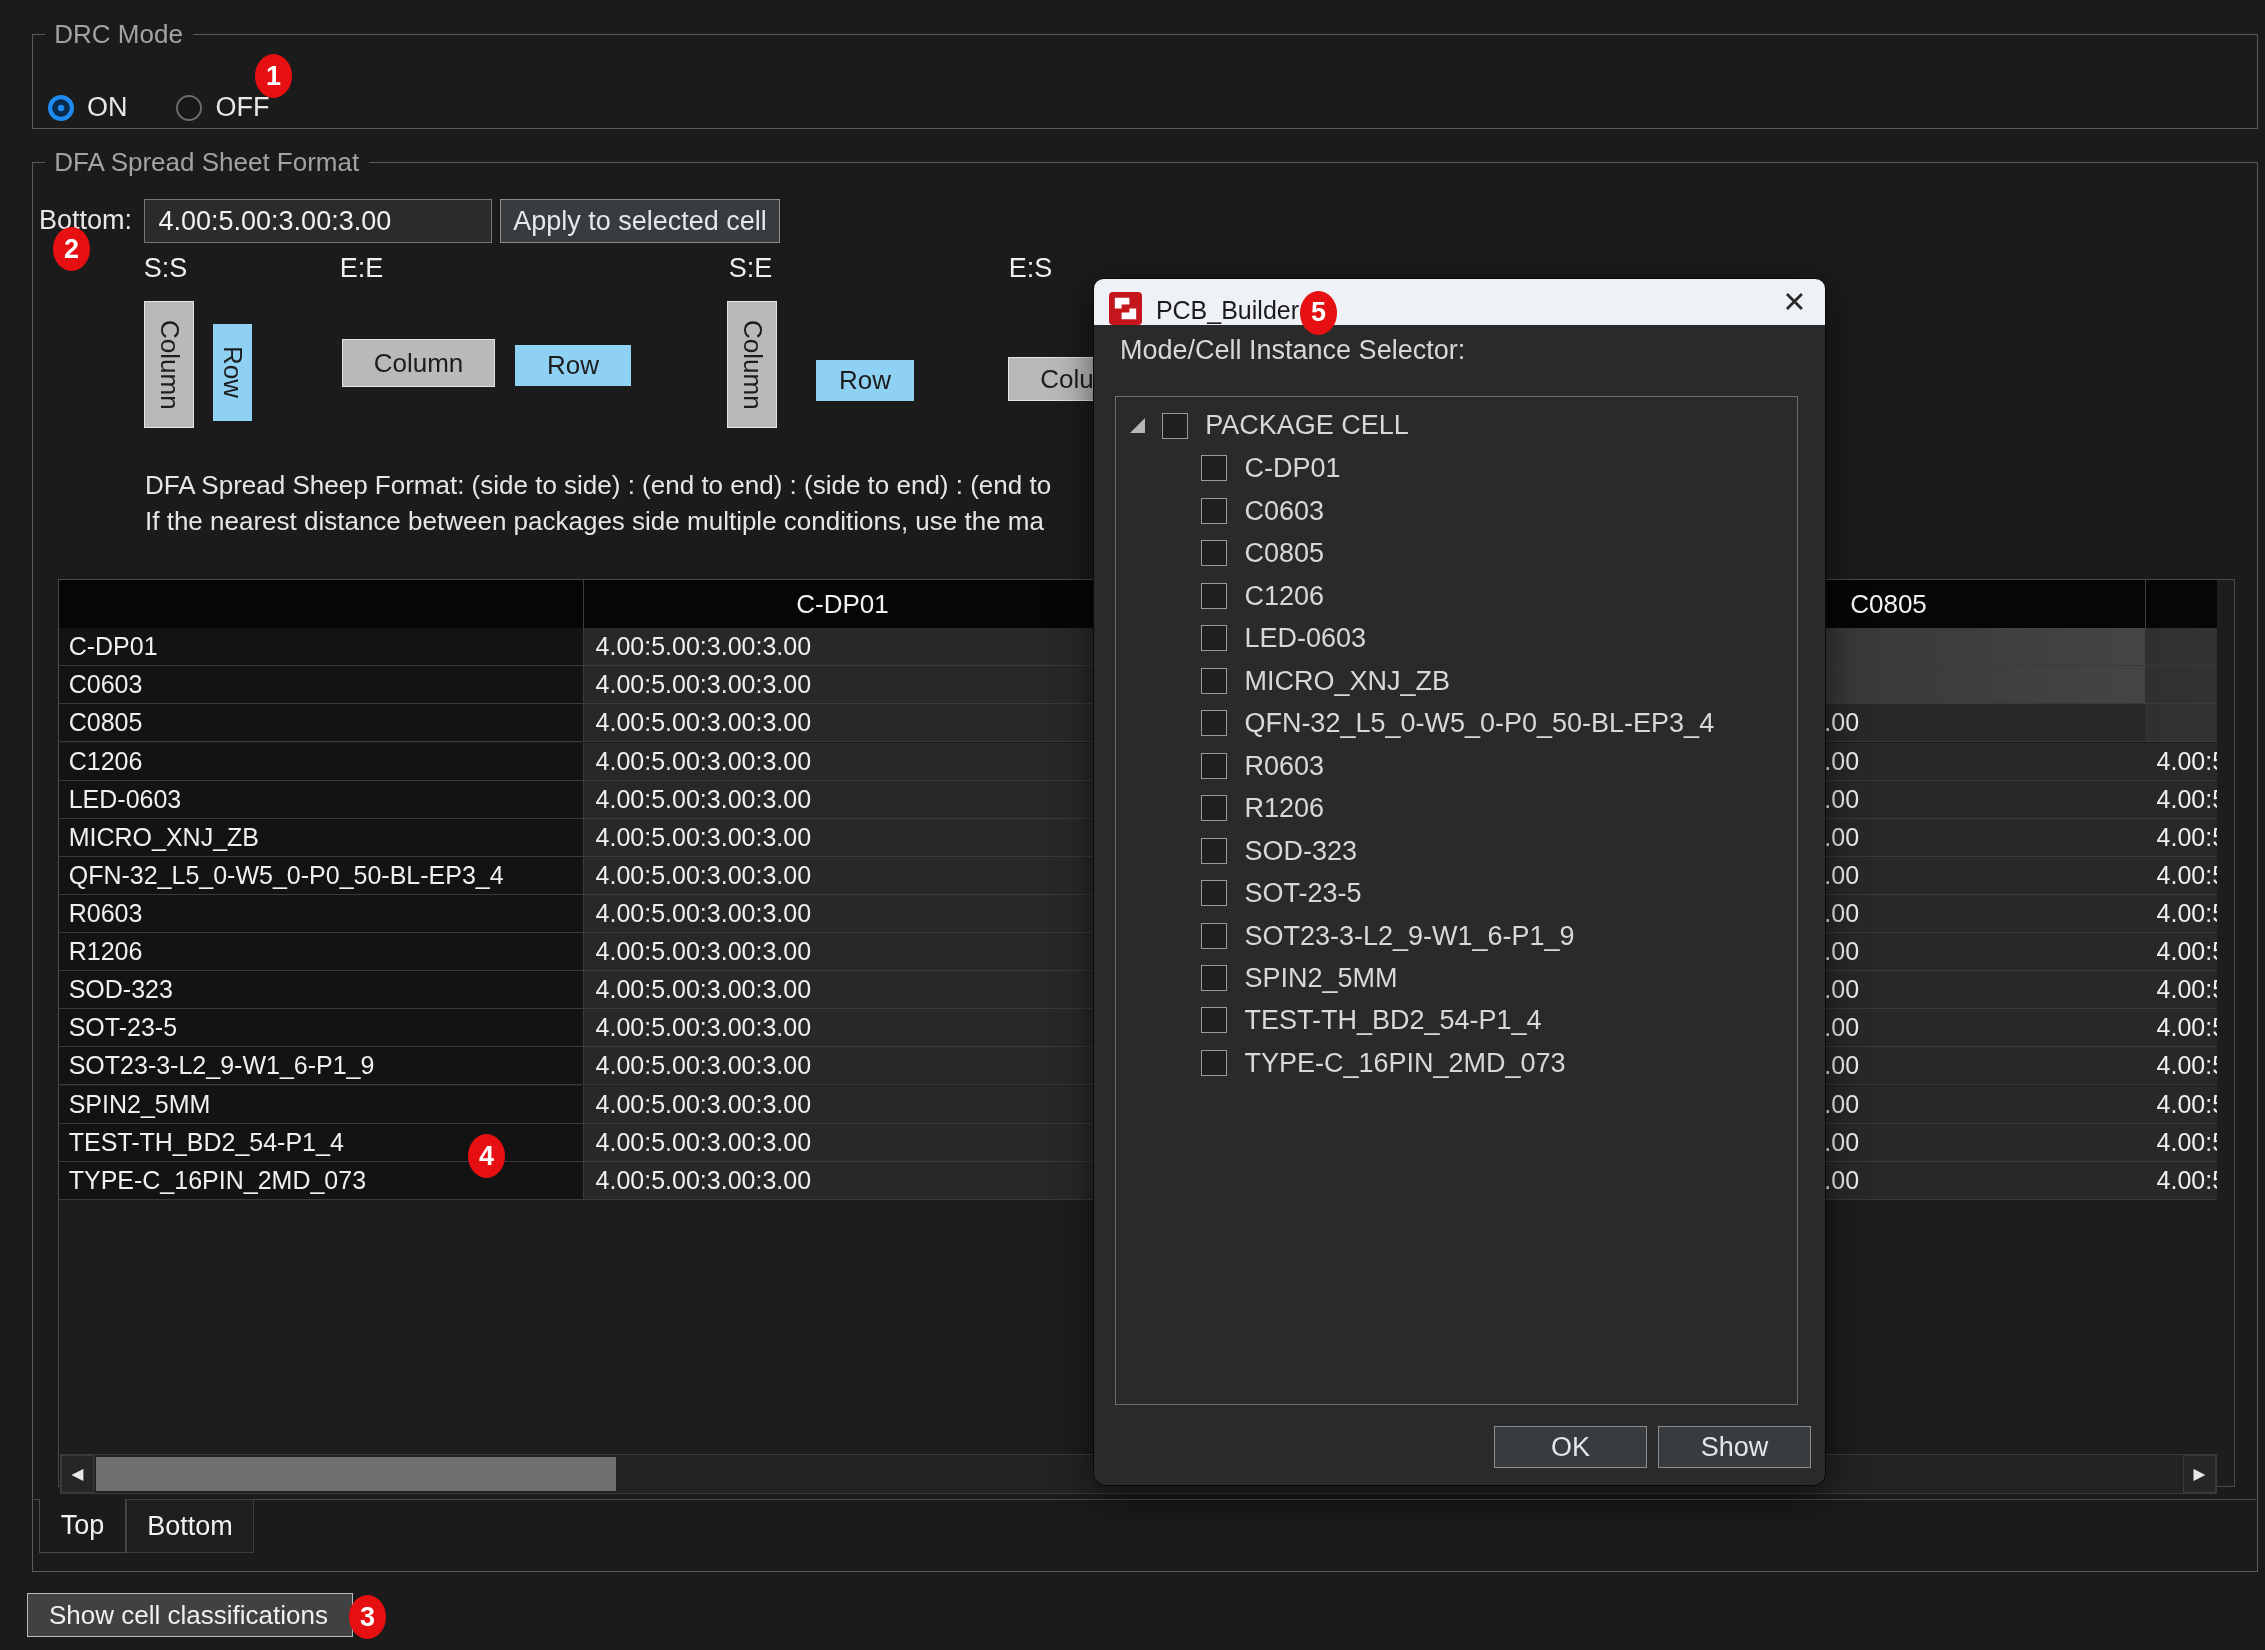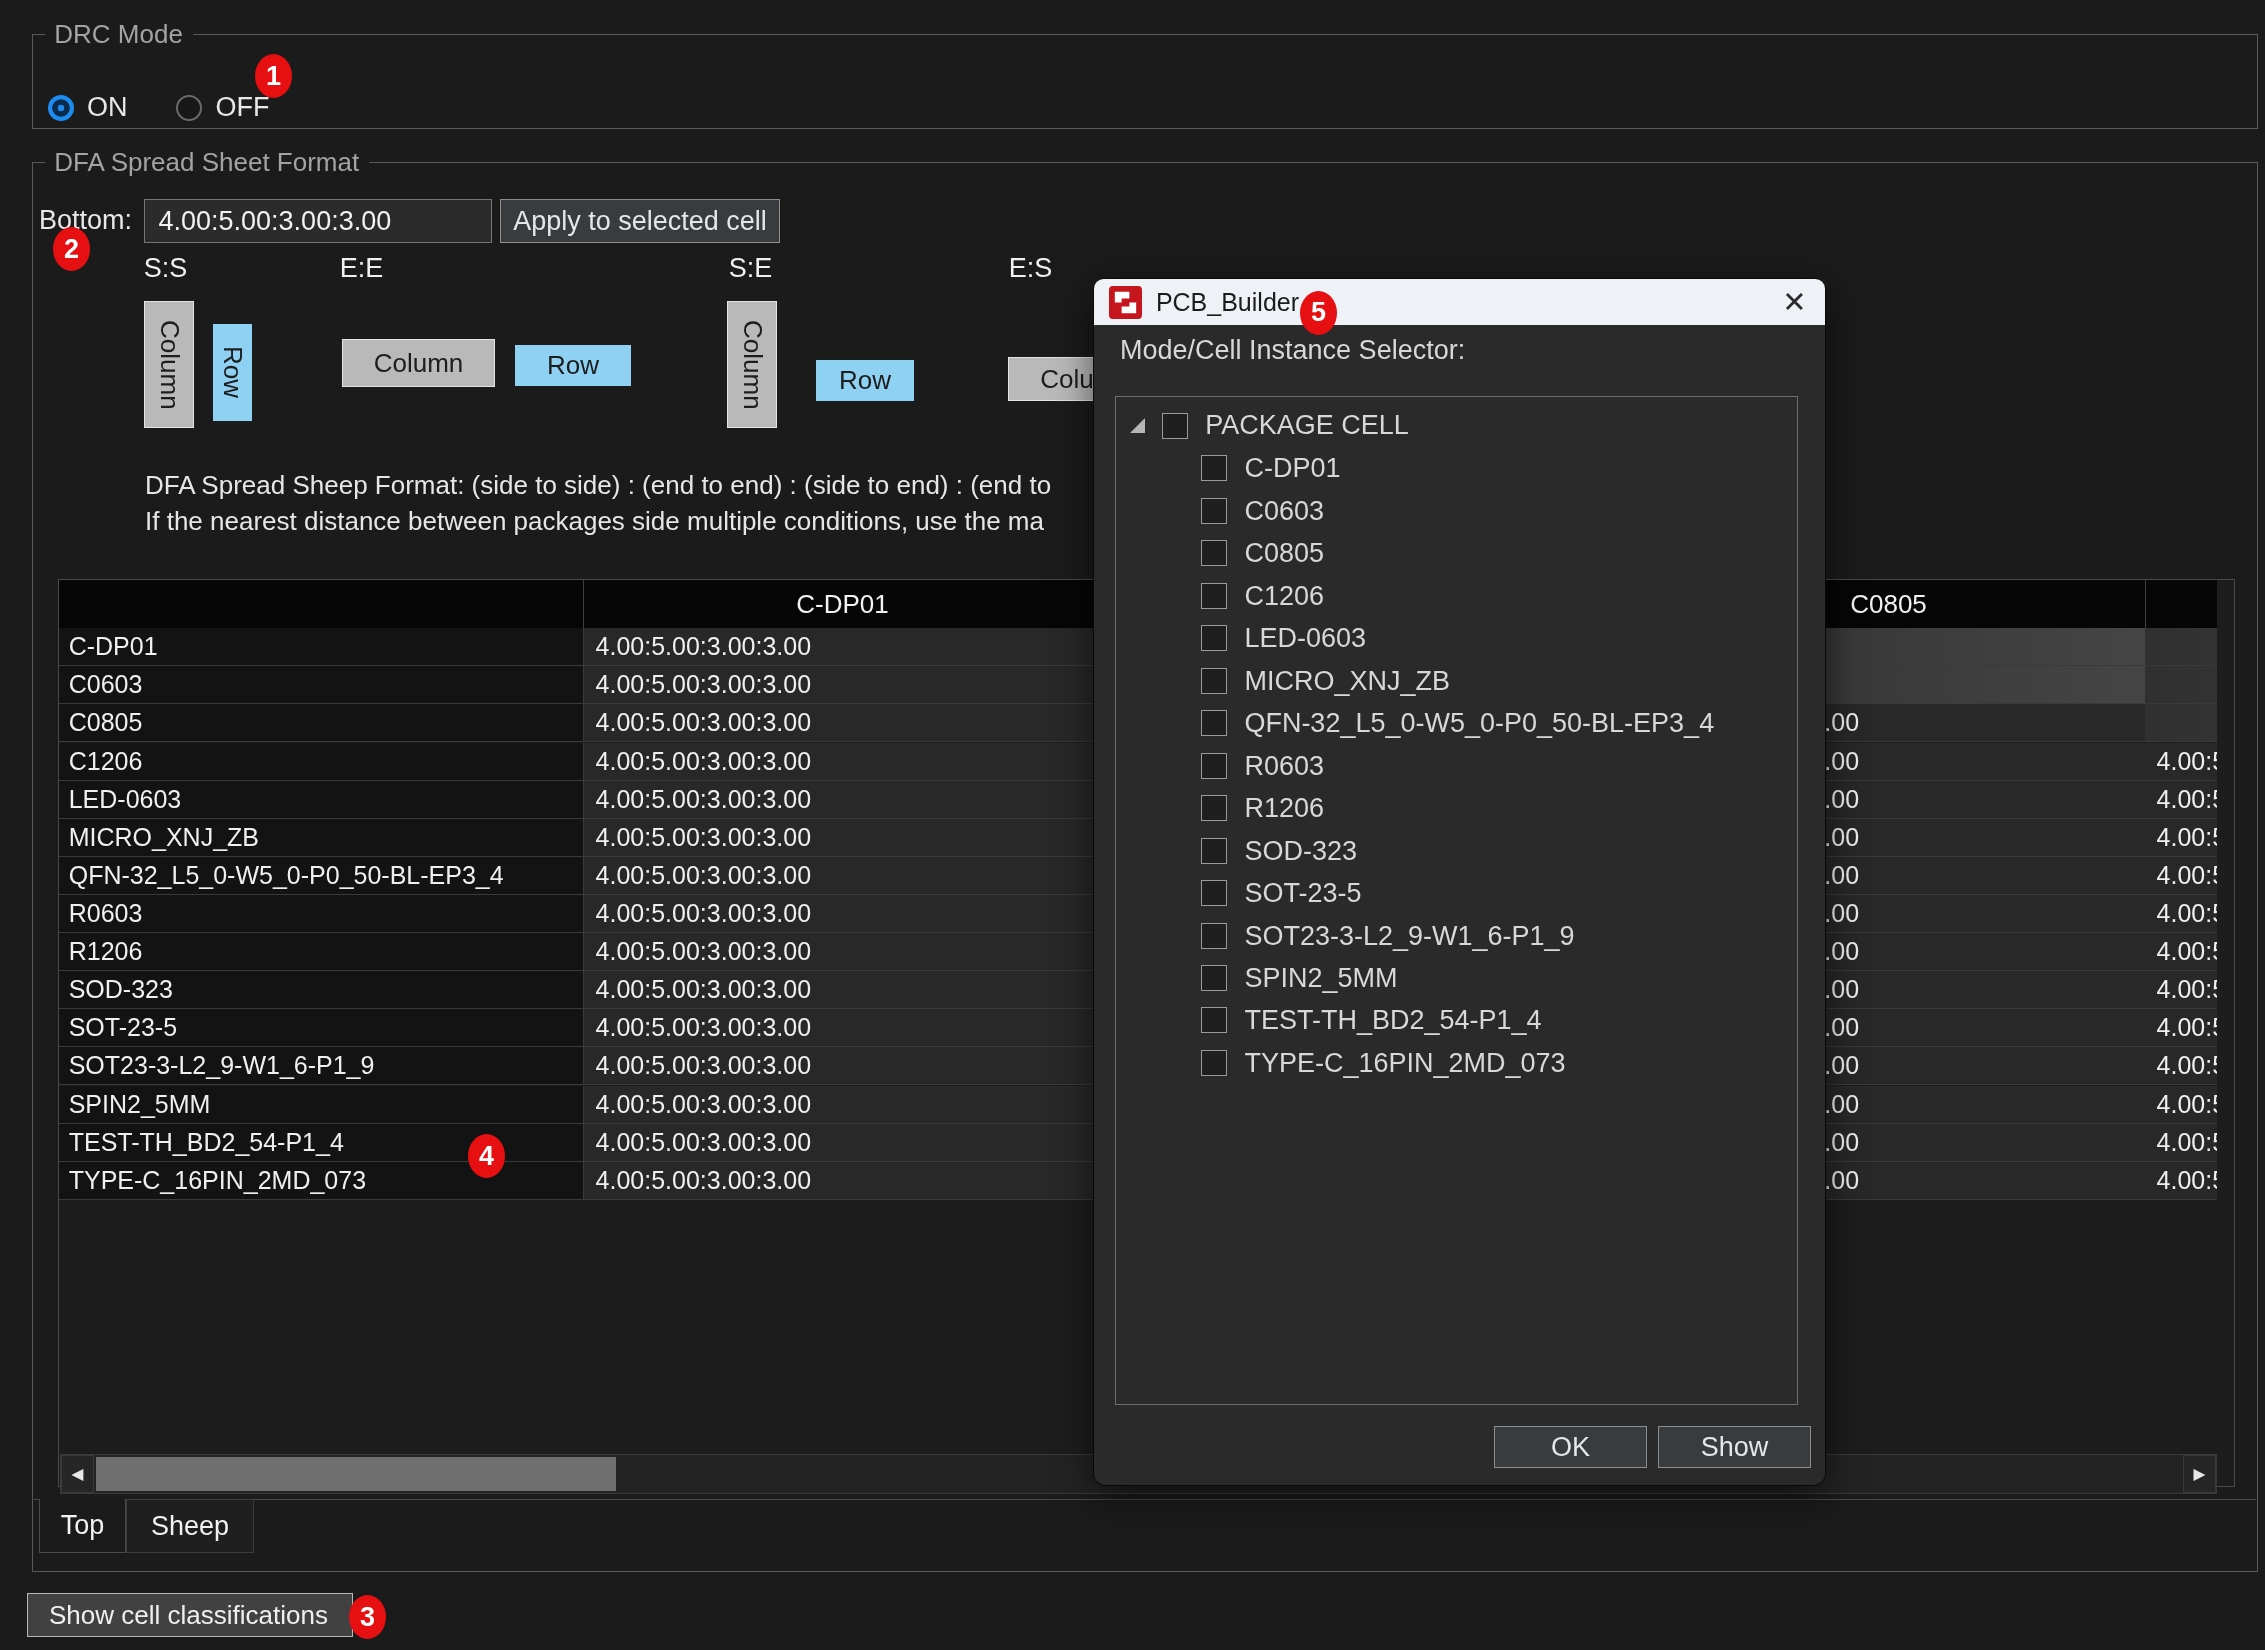--- a/index.html
+++ b/index.html
@@ -60,21 +60,21 @@
   .tab.active{background:#1b1b1b;border:1px solid #4a4a4a;border-top:none;z-index:2;}
   .tab.inactive{background:#1f1f1f;border:1px solid #3c3c3c;}
   
   .show-btn{position:absolute;left:27px;top:1593px;width:326px;height:44px;background:#414141;
             border:1px solid #b9b9b9;font-size:26px;color:#efefef;display:flex;align-items:center;
             justify-content:flex-start;padding-left:21px;box-sizing:border-box;cursor:pointer;}
   
   .dialog{position:absolute;left:1094px;top:279px;width:731px;height:1206px;z-index:100;
           background:#2a2a2a;border-radius:11.6px;box-shadow:0 9.7px 39px rgba(0,0,0,.6),0 0 0 1px #0d0d0d;}
   .dlg-title{position:absolute;left:0;top:0;width:100%;height:46px;background:#eef2f6;
-             border-radius:9.7px 9.7px 0 0;display:flex;align-items:center;}
+             border-radius:9.7px 9.7px 0 0;display:flex;align-items:flex-end;}
   .dlg-title-text{font-size:25px;color:#1b1b1b;margin-left:13.5px;}
   .dlg-icon{width:33px;height:33px;margin-left:15.4px;flex:0 0 auto;}
   .dlg-close{position:absolute;right:9.7px;top:1.9px;width:42px;height:42px;display:flex;
              align-items:center;justify-content:center;font-size:29px;color:#2b2b2b;cursor:pointer;}
   .dlg-label{position:absolute;left:26px;top:56px;font-size:27px;color:#d8d8d8;}
   .tree{position:absolute;left:21px;top:117px;width:683px;height:1009px;border:1px solid #6e6e6e;
         box-sizing:border-box;overflow:hidden;padding-left:28px;}
   .tree-row{position:absolute;left:0;height:42px;display:flex;align-items:center;font-size:27px;
             color:#d8d8d8;cursor:pointer;white-space:nowrap;}
   .tri{width:0;height:0;border-left:15.4px solid transparent;border-bottom:15.4px solid #cfcfcf;
@@ -249,21 +249,21 @@
       </div>
     <div class="thumb"></div>
     <div class="scroll-btn" style="left:2122px;">
         <span style="font-size:15.4px;">▶</span>
       </div>
   </div>
 </div>
 
 <div class="pane-line"></div>
 <div class="tab active" style="left:39px;width:87px;height:54px;">Top</div>
-<div class="tab inactive" style="left:126px;width:128px;height:54px;">Sheep</div>
+<div class="tab inactive" style="left:126px;width:128px;height:54px;">Bottom</div>
 
 <div class="show-btn">Show cell classifications</div>
 <div class="badge" style="left:349px;top:1595px;">3</div>
 <div class="badge" style="left:468px;top:1134px;">4</div>
 
 <div class="dialog">
   <div class="dlg-title">
     <svg class="dlg-icon" viewBox="0 0 34 34">
       <rect x="0" y="0" width="34" height="34" rx="4" fill="#c4161c"></rect>
       <path d="M6 6 h15 v7 h-8 v4 h-7 z" fill="#ffffff"></path>

